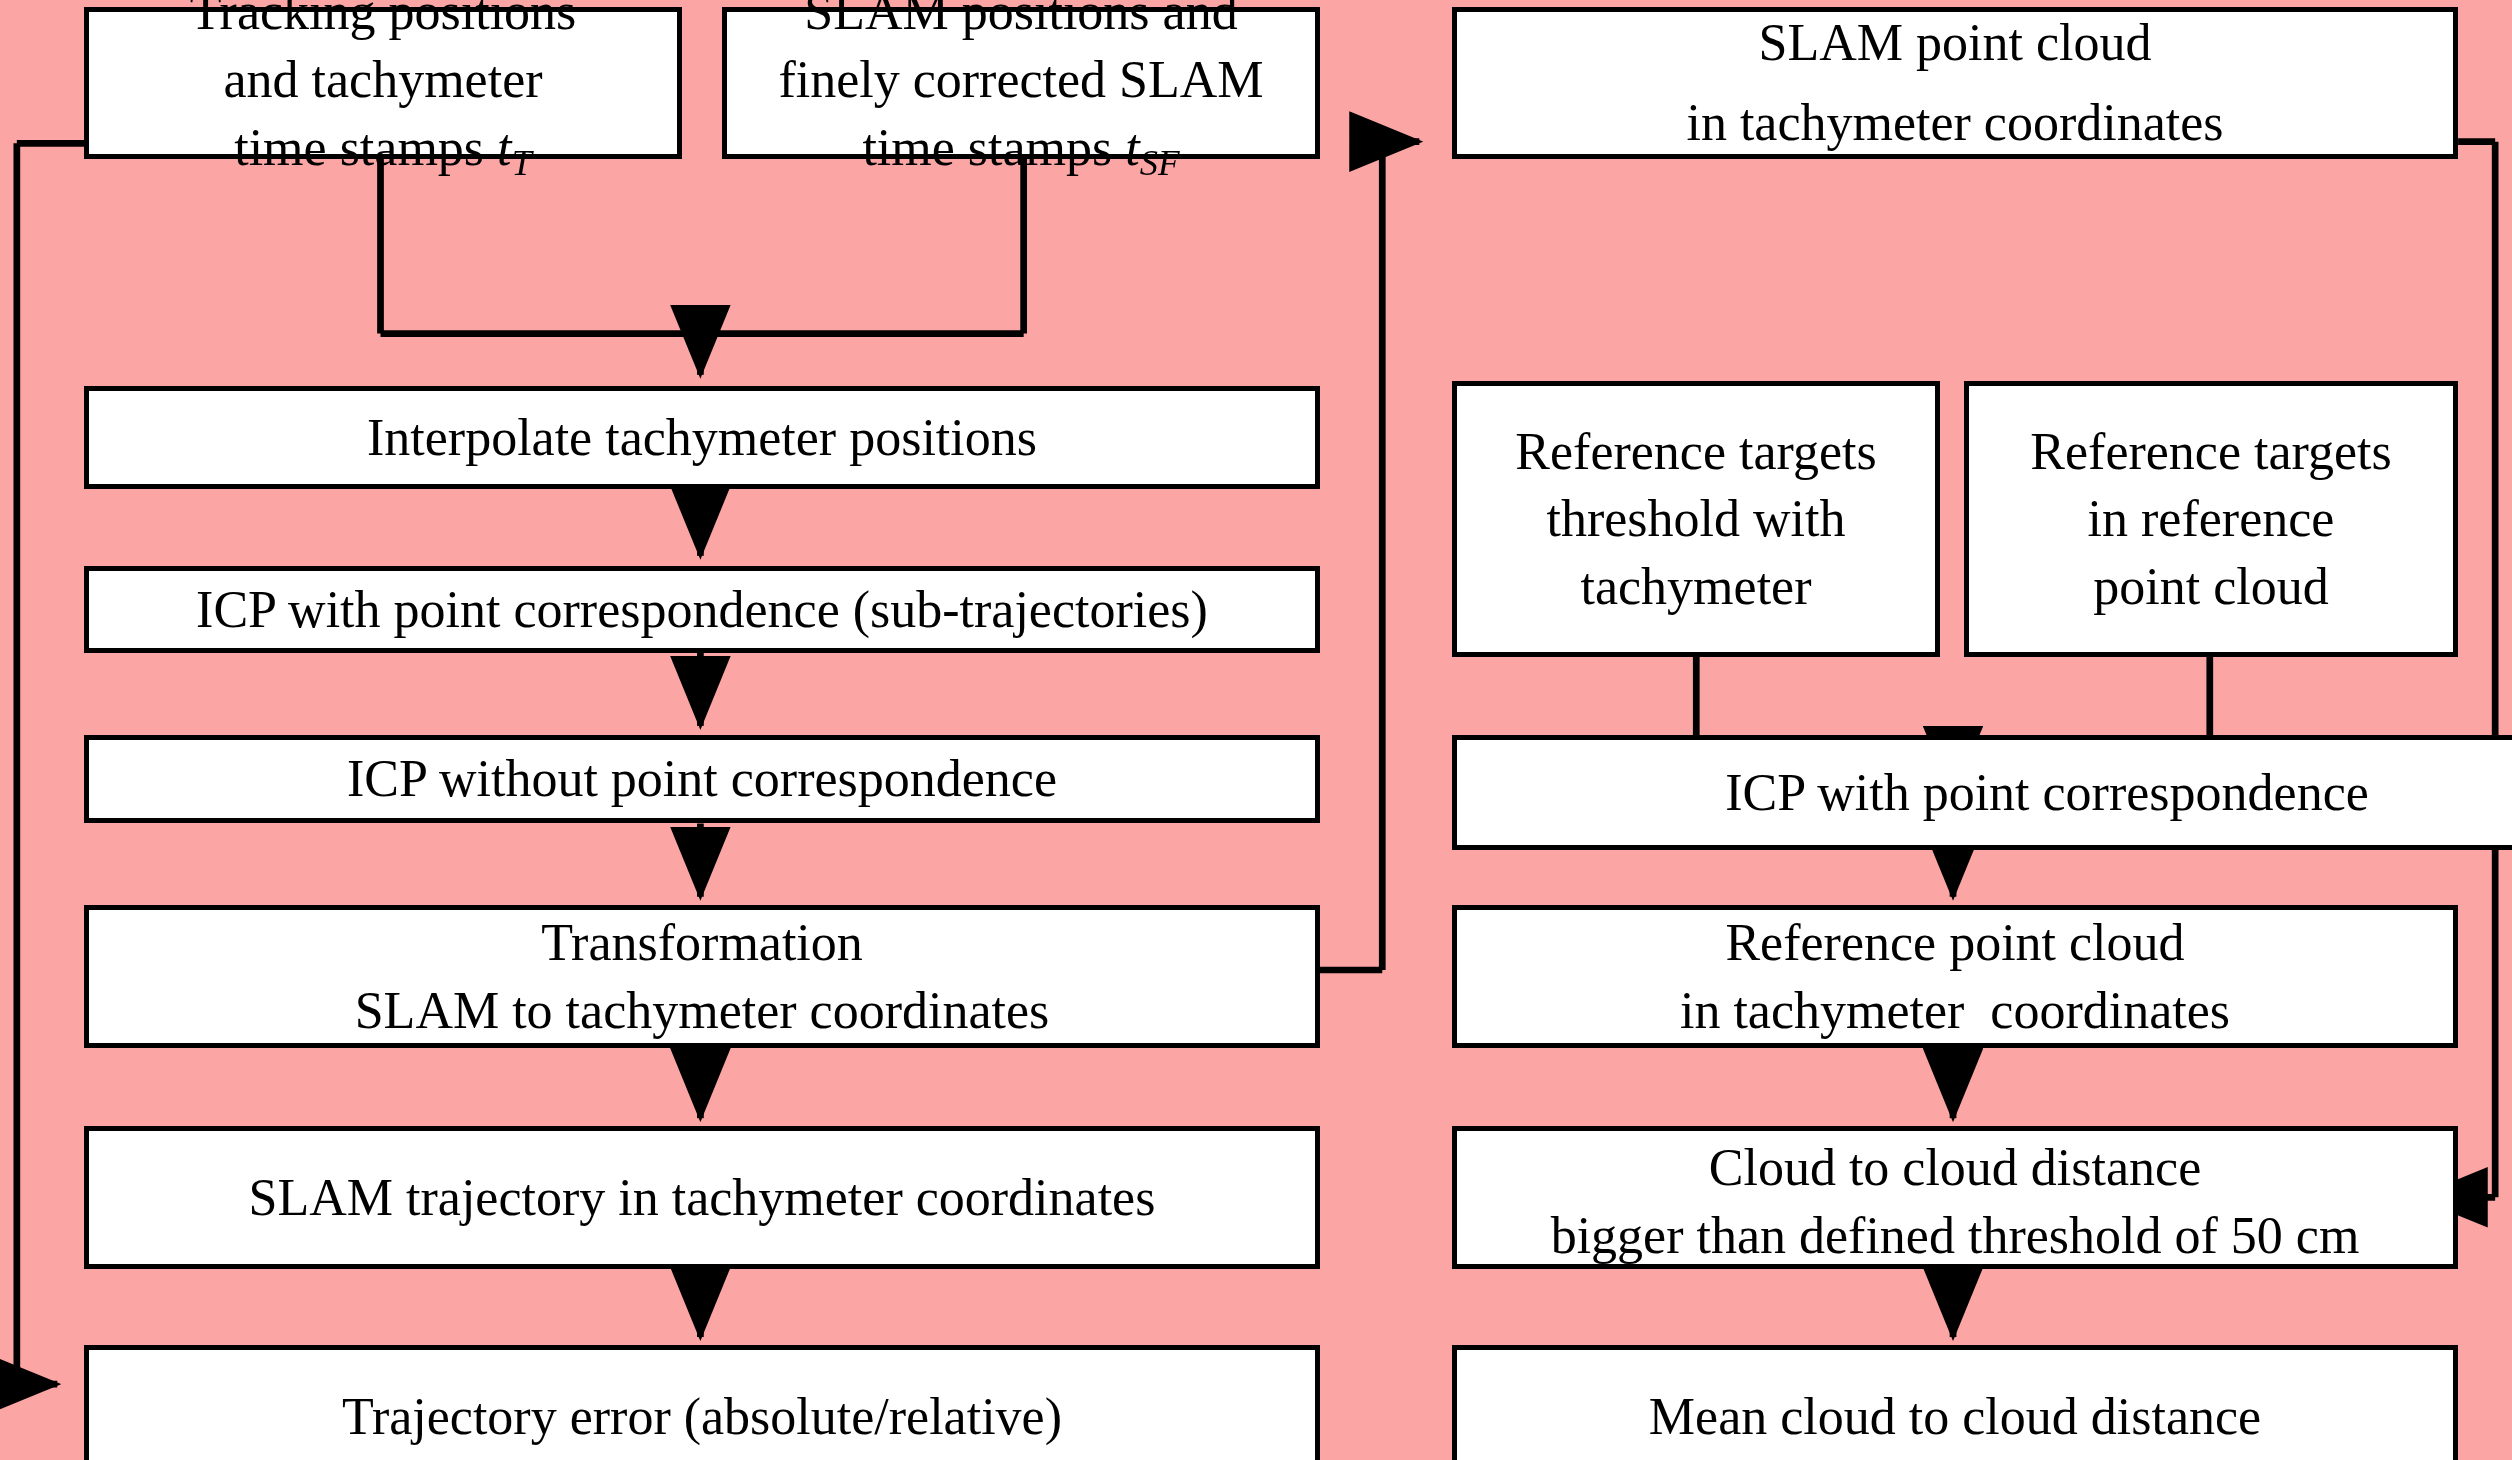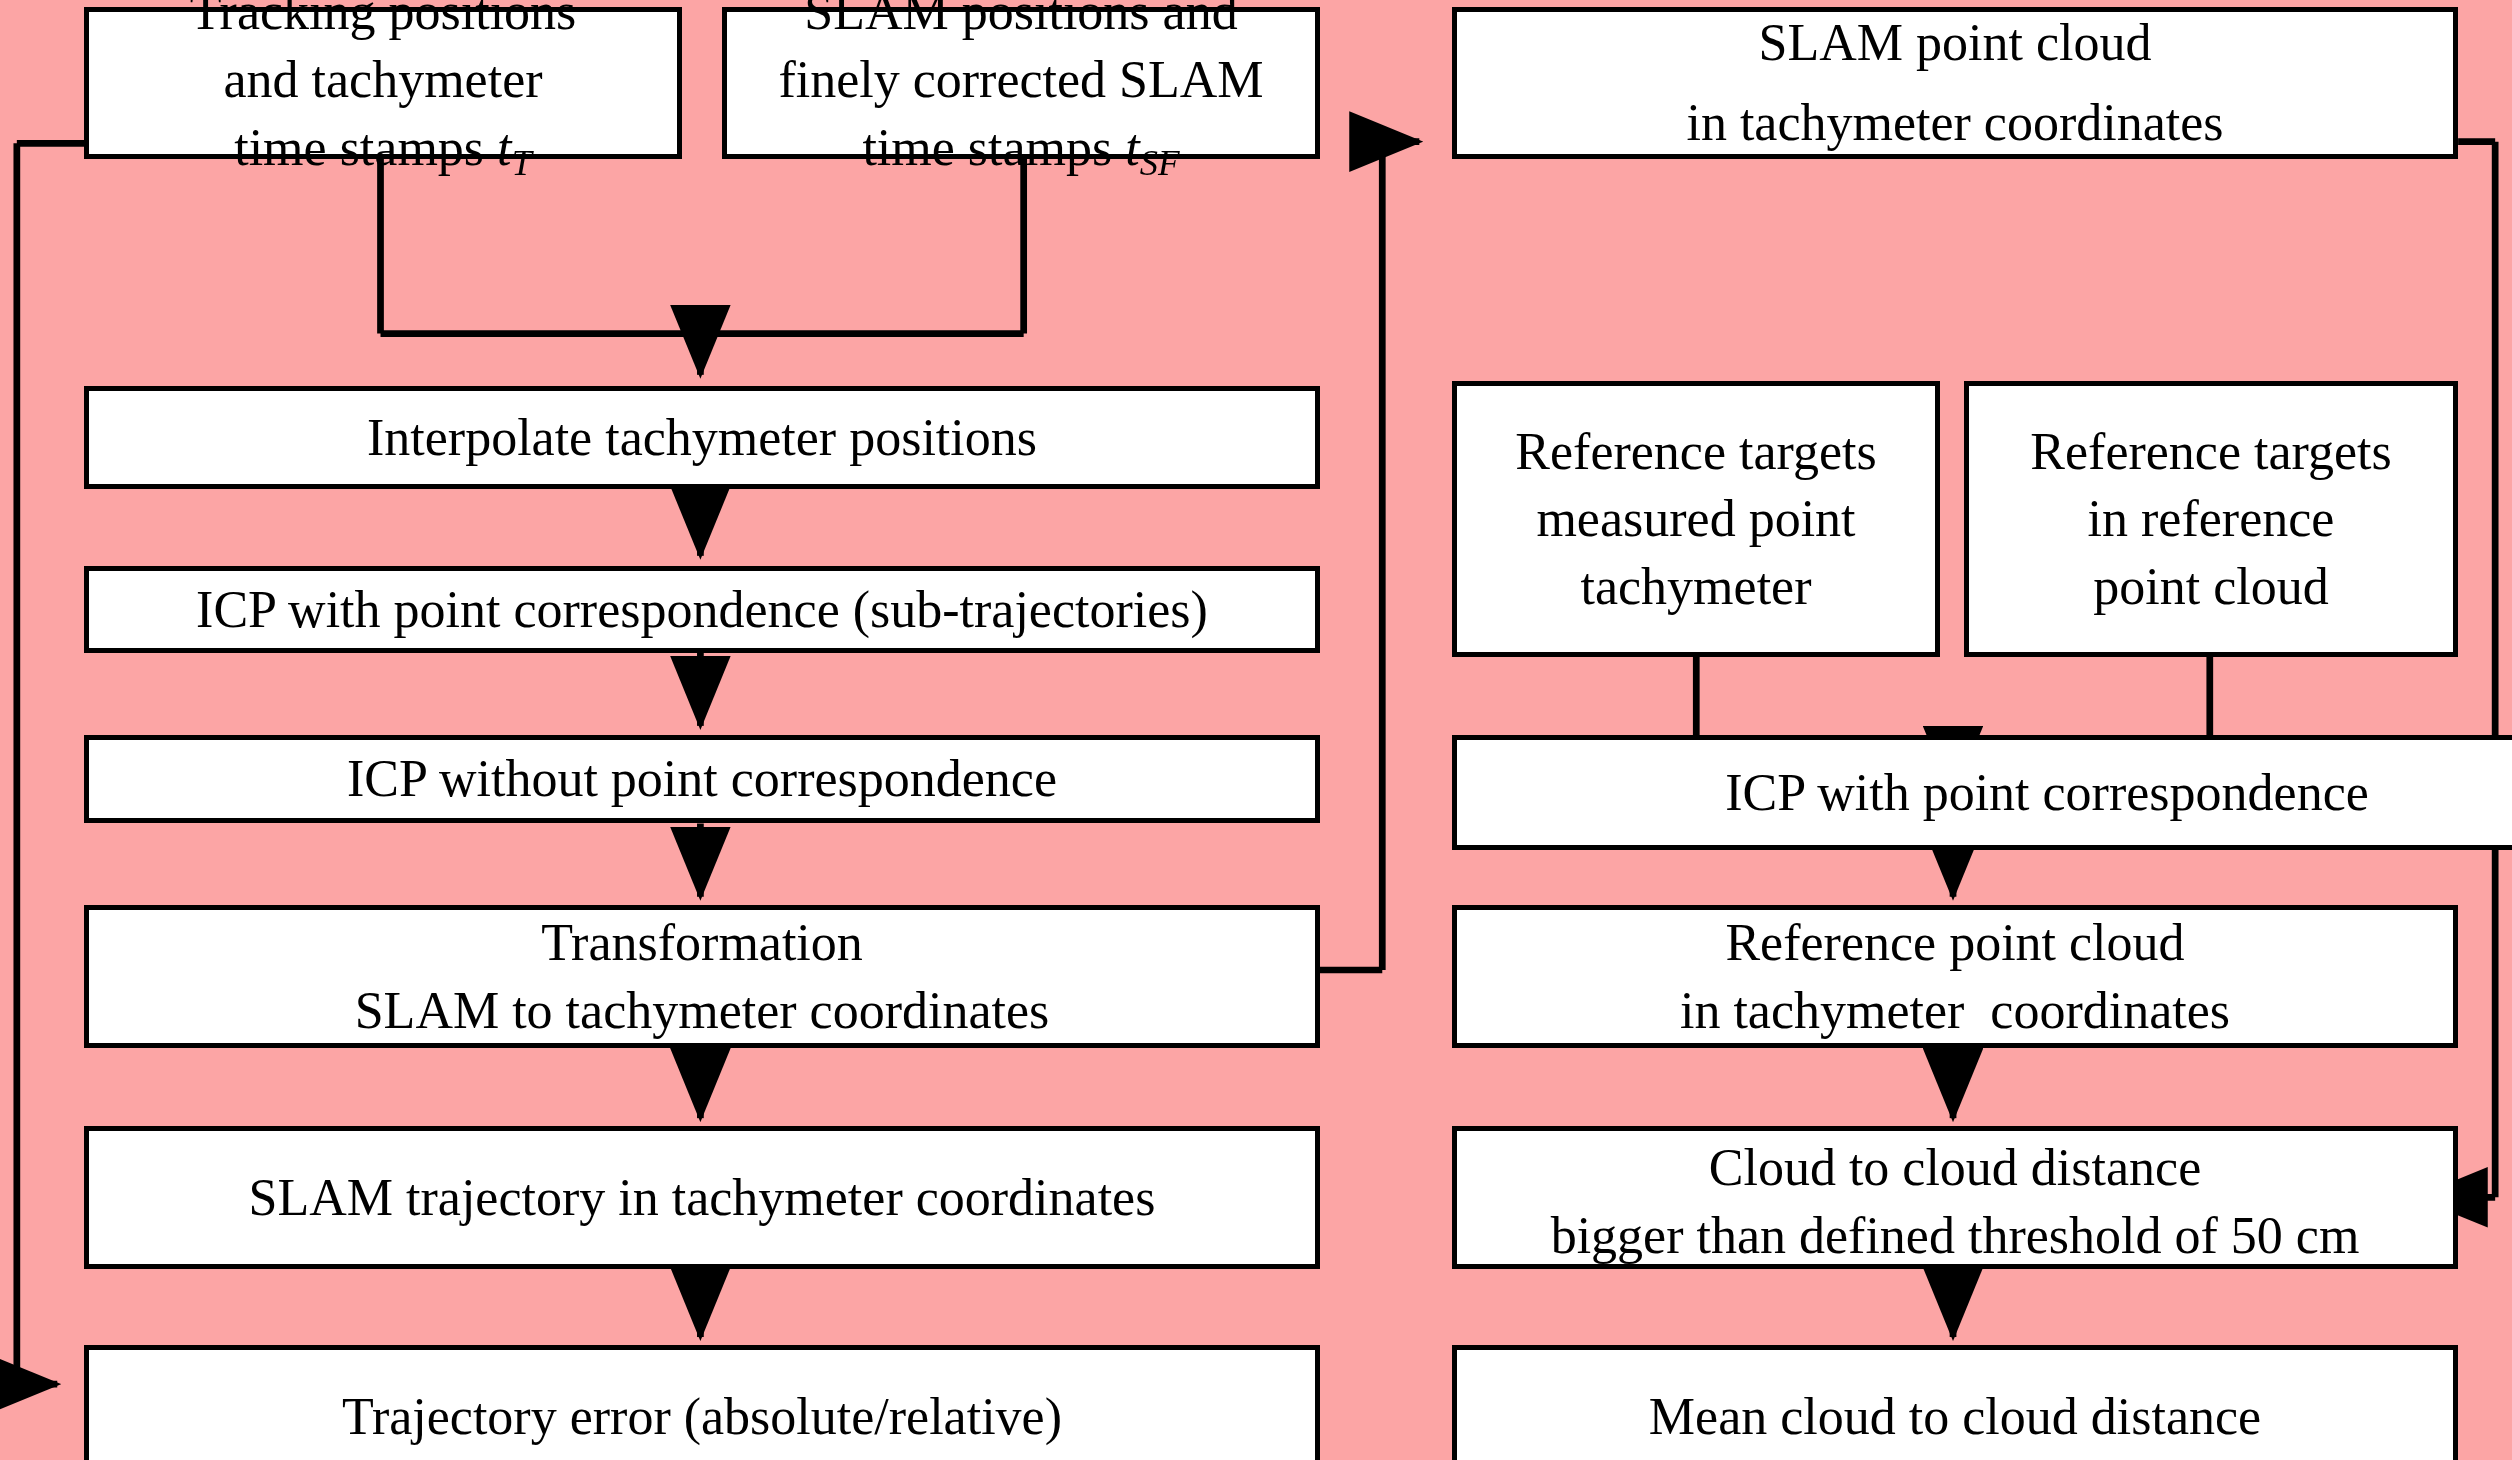--- a/index.html
+++ b/index.html
@@ -159,21 +159,21 @@
     <span class="ln">Trajectory error (absolute/relative)</span>
   </div>
 
   <div class="node" style="left:1452px; top:6.7px; width:1006px; height:152px;gap:12px;">
     <span class="ln">SLAM point cloud</span>
     <span class="ln">in tachymeter coordinates</span>
   </div>
 
   <div class="node" style="left:1452px; top:381px; width:488px; height:276px;">
     <span class="ln">Reference targets</span>
-    <span class="ln">measured point</span>
+    <span class="ln">threshold with</span>
     <span class="ln">tachymeter</span>
   </div>
 
   <div class="node" style="left:1964px; top:381px; width:494px; height:276px;">
     <span class="ln">Reference targets</span>
     <span class="ln">in reference</span>
     <span class="ln">point cloud</span>
   </div>
 
   <div class="node" style="left:1452px; top:735px; width:1190px; height:115px;">

